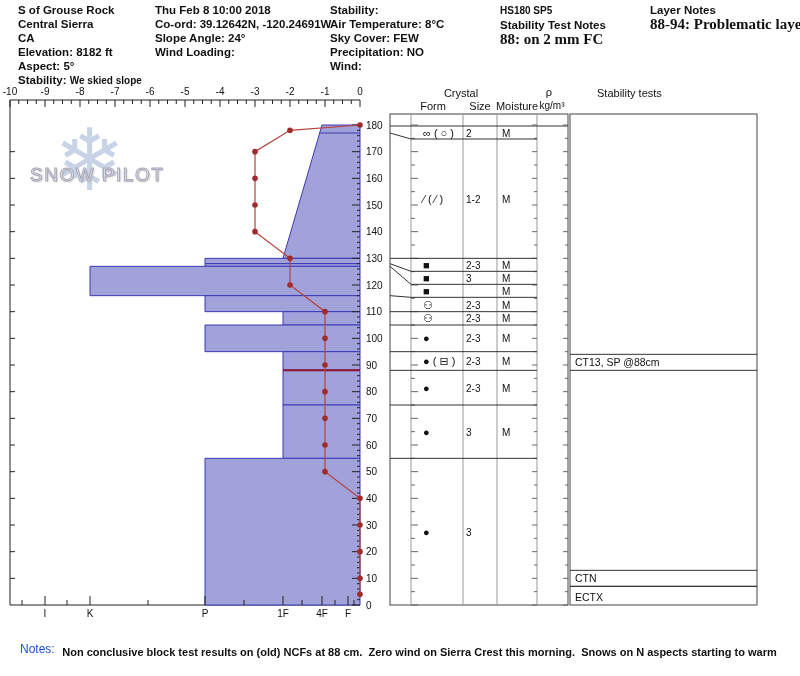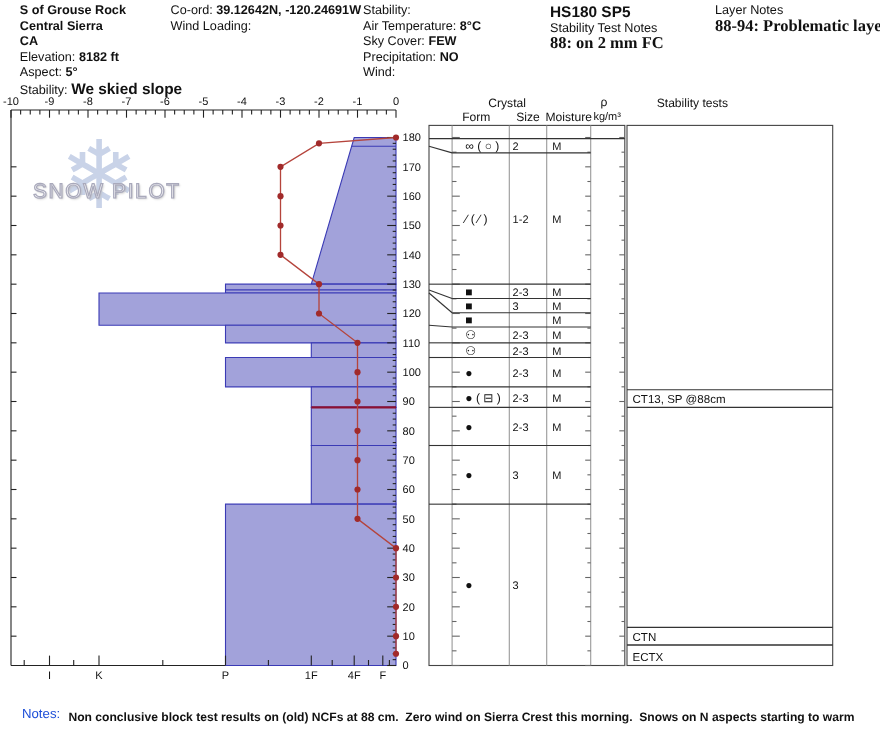--- a/index.html
+++ b/index.html
@@ -1,23 +1,23 @@
 <!DOCTYPE html>
 <html><head>
 <meta charset="utf-8">
 <style>
   html,body{margin:0;padding:0;background:#fff;}
   .page{position:relative;width:800px;height:660px;background:#fff;overflow:hidden;
         font-family:"Liberation Sans",sans-serif;color:#111;}
   .hdr{position:absolute;top:3px;font-size:11.5px;line-height:14px;white-space:nowrap;}
   .c1{left:18px}.c2{left:155px}.c3{left:330px}.c4{left:500px}.c5{left:650px}
   .b{font-weight:bold;}
-  .sm{font-size:14px;font-weight:bold;margin-top:12px;}
+  .sm{font-size:10px;font-weight:bold;margin-top:12px;}
   .xs{font-size:15px;font-weight:bold;font-family:Liberation Serif, serif;}
-  .lbl{font-weight:normal;text-align:center;}
+  .lbl{font-weight:bold;text-align:center;}
   .watermark{position:absolute;left:28px;top:126px;width:150px;height:104px;}
   .flake{position:absolute;left:26px;top:-16px;font-size:86px;line-height:100px;
          color:#c9d3e8;font-family:"DejaVu Sans",sans-serif;}
   .wm-text{position:absolute;left:2px;top:38px;font-size:19px;font-weight:normal;letter-spacing:1.5px;
            color:#f3f3f6;-webkit-text-stroke:1.1px #a9a9bb;text-shadow:1px 1px 2px #bbb;white-space:nowrap;}
   svg.chart{position:absolute;left:0;top:0;}
   .notes{position:absolute;left:20px;top:630px;width:745px;font-size:11px;font-weight:bold;
          line-height:15px;padding-left:30px;white-space:pre-wrap;}
   .notes-label{position:absolute;left:0;top:12px;font-weight:normal;font-size:12px;color:#1d4ed8;}
 </style>
@@ -29,21 +29,23 @@
   <div class="hdr c1">
     <div><span class="b">S of Grouse Rock</span></div>
     <div><span class="b">Central Sierra</span></div>
     <div><span class="b">CA</span></div>
     <div><span class="lbl">Elevation:</span> <span class="b">8182 ft</span></div>
     <div><span class="lbl">Aspect:</span> <span class="b">5°</span></div>
     <div><span class="lbl">Stability:</span> <span class="sm">We skied slope</span></div>
   </div>
 
   <div class="hdr c2">
+    <div><span class="b">Thu Feb 8 10:00 2018</span></div>
     <div><span class="lbl">Co-ord:</span> <span class="b">39.12642N, -120.24691W</span></div>
+    <div><span class="lbl">Slope Angle:</span> <span class="b">24°</span></div>
     <div><span class="lbl">Wind Loading:</span></div>
   </div>
 
   <div class="hdr c3">
     <div><span class="lbl">Stability:</span></div>
     <div><span class="lbl">Air Temperature:</span> <span class="b">8°C</span></div>
     <div><span class="lbl">Sky Cover:</span> <span class="b">FEW</span></div>
     <div><span class="lbl">Precipitation:</span> <span class="b">NO</span></div>
     <div><span class="lbl">Wind:</span></div>
   </div>

